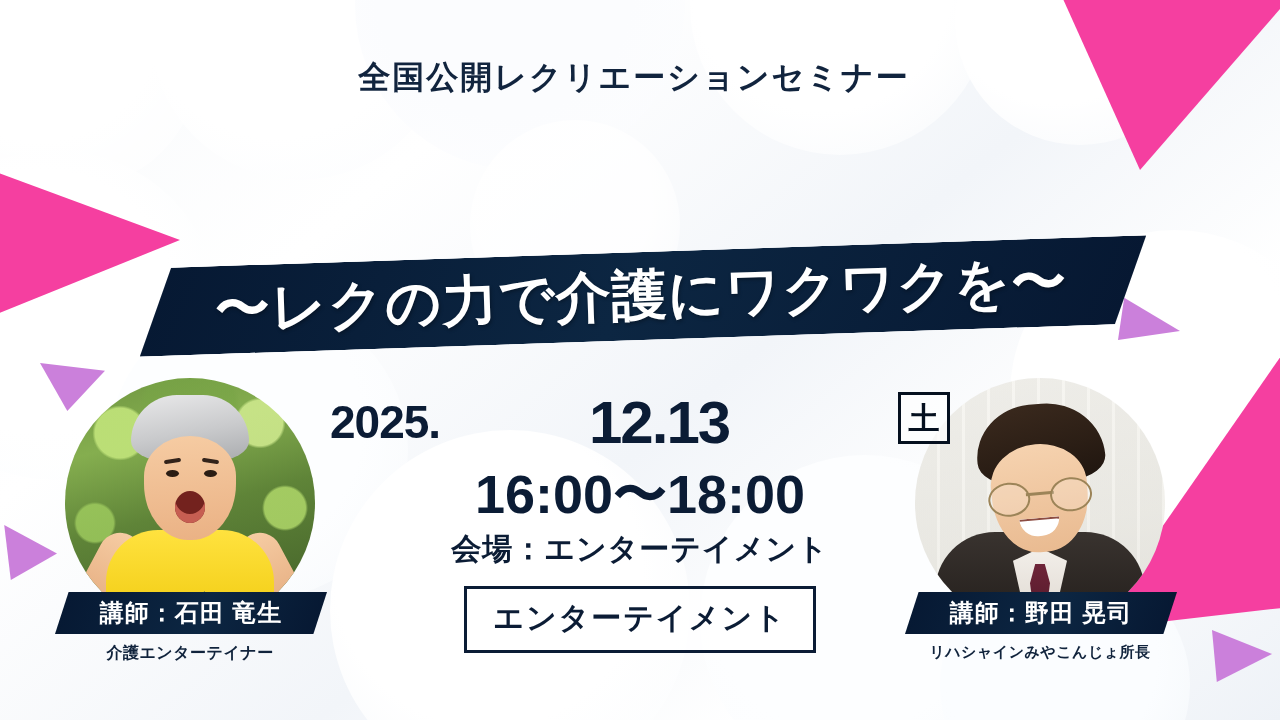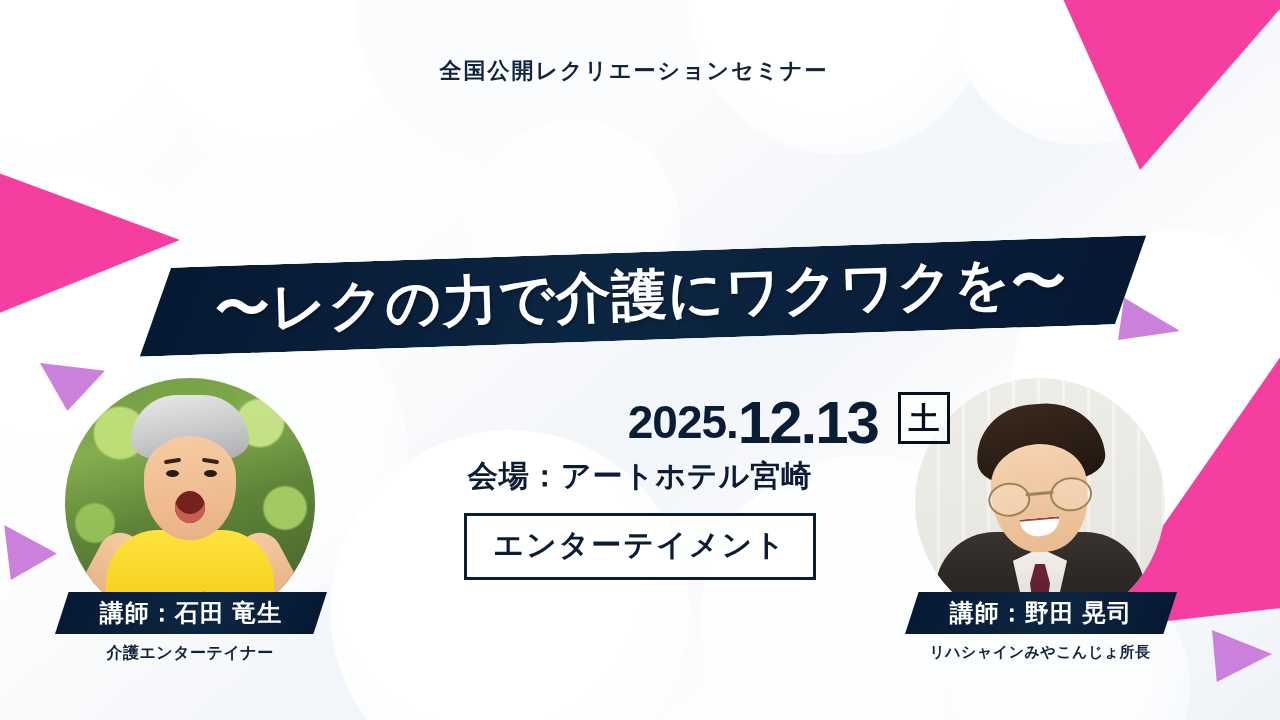--- a/index.html
+++ b/index.html
@@ -72,21 +72,21 @@
     right: 8px; top: 630px; width: 60px; height: 52px;
     background: #CB80DB;
     clip-path: polygon(0% 0%, 100% 46%, 8% 100%);
   }
 
   
   .eyebrow {
     position: absolute;
     left: 0; right: 12px; top: 56px;
     text-align: center;
-    font-size: 22px;
+    font-size: 32px;
     font-weight: bold;
     letter-spacing: 2px;
     color: #11243E;
     z-index: 12;
   }
 
   
   .title-banner {
     position: absolute;
     left: 298px; top: 112px;
@@ -143,22 +143,22 @@
     position: absolute;
     left: 330px; top: 392px;
     width: 620px;
     z-index: 14;
     text-align: center;
     color: #0B1C35;
   }
   .date-row {
     display: flex;
     align-items: flex-end;
-    justify-content: flex-end;
-    gap: 0px;
+    justify-content: space-between;
+    gap: 8px;
     line-height: 1;
   }
   .date-year {
     font-size: 46px;
     font-weight: bold;
     letter-spacing: -1px;
     padding-bottom: 5px;
   }
   .date-main {
     font-size: 60px;
@@ -398,21 +398,22 @@
   <div class="subtitle-banner">
     <div class="subtitle-text">〜レクの力で介護にワクワクを〜</div>
   </div>
 
   <div class="info">
     <div class="date-row">
       <span class="date-year">2025.</span>
       <span class="date-main">12.13</span>
       <span class="day-box">土</span>
     </div>
-    <div class="venue-row">会場：アートホテル宮崎</div>
+    <div class="time-row">16:00〜18:00</div>
+    <div class="venue-row">会場：エンターテイメント</div>
     <div class="online-badge">エンターテイメント</div>
   </div>
 
   <div class="speaker left">
     <div class="photo photo-left">
       <div class="pl-arm l"></div>
       <div class="pl-arm r"></div>
       <div class="pl-shirt">
         <div class="pl-logo">
           <span>カイゴ</span>

